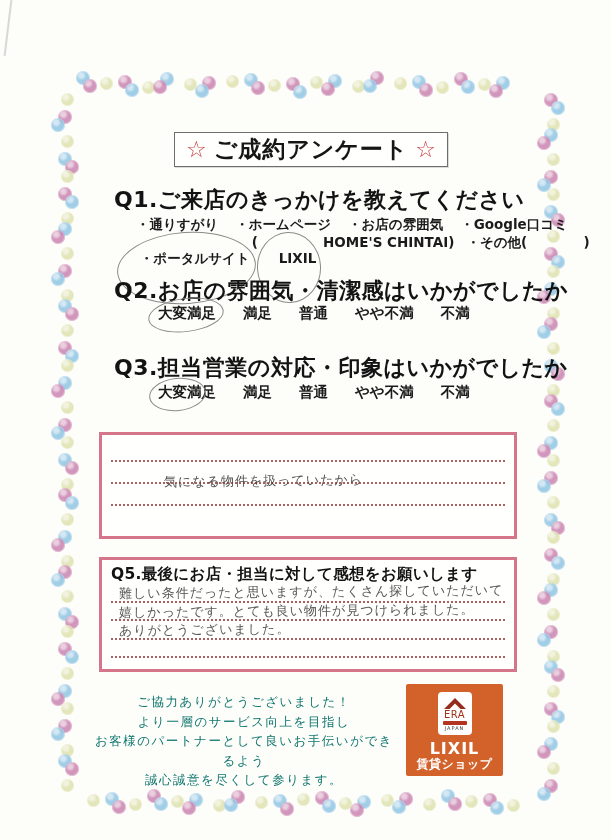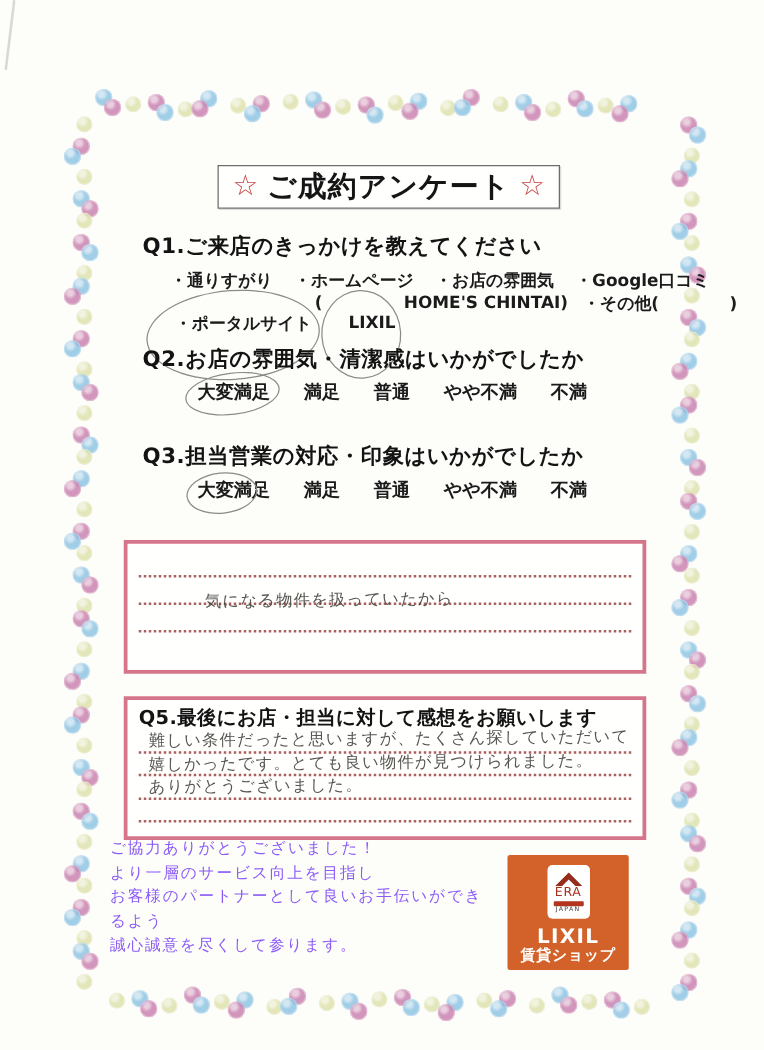--- a/index.html
+++ b/index.html
@@ -20,21 +20,21 @@
   
   .title-box{
     position:absolute;left:174px;top:132px;width:272px;height:33px;
     border:1px solid #6d6d6d;background:#fffffe;
     display:flex;align-items:center;justify-content:center;gap:7px;
     box-shadow:1px 1px 0 rgba(120,120,120,.25);
   }
   .title-star{color:#c94444;font-size:23px;line-height:1;font-weight:bold;}
   .title-text{font-size:23px;font-weight:bold;letter-spacing:1px;color:#151515;}
   
-  .q-head{position:absolute;left:114px;font-size:17px;font-weight:bold;letter-spacing:.5px;color:#131313;text-align:right;}
+  .q-head{position:absolute;left:114px;font-size:22px;font-weight:bold;letter-spacing:.5px;color:#131313;text-align:right;}
   .opt-row{position:absolute;display:flex;font-weight:bold;color:#1b1b1b;}
   .q1-r1{left:136px;top:216px;gap:17px;font-size:13.5px;}
   .q1-r2{left:121px;top:234px;gap:2px;font-size:13.5px;white-space:pre;}
   .sat-row{gap:27px;font-size:14.5px;left:158px;}
   .circled{position:relative;display:inline-block;}
   .oval{
     position:absolute;border:1.6px solid #8b8b88;border-radius:50%;
     pointer-events:none;
   }
   .oval-portal{inset:-2px -6px -4px -4px;transform:rotate(-4deg);}
@@ -54,23 +54,23 @@
     transform:rotate(-.7deg);font-weight:normal;opacity:.9;white-space:nowrap;
   }
   #q4box{top:432px;height:107px;}
   #q4box .ansline{height:20px;}
   .q4-answer{position:absolute;left:62px;top:38px;}
   #q5box{top:557px;height:115px;}
   #q5box .ansline{height:16.5px;}
   #q5box .hand{display:block;transform:rotate(-.5deg);padding-left:8px;}
   
   .footer{
-    position:absolute;left:88px;top:668px;width:312px;
-    font-size:12.5px;line-height:19.5px;
-    letter-spacing:1.5px;color:#8b5cf6;
+    position:absolute;left:88px;top:692px;width:312px;
+    text-align:center;font-size:12.5px;line-height:19.5px;
+    letter-spacing:1.5px;color:#0f766e;
   }
   
   .logo{
     position:absolute;left:406px;top:684px;width:97px;height:92px;
     background:#d2622a;border-radius:2px;
     display:flex;flex-direction:column;align-items:center;
     box-sizing:border-box;padding-top:8px;
   }
   .era-badge{
     width:34px;height:43px;background:#ffffff;border-radius:4px;

